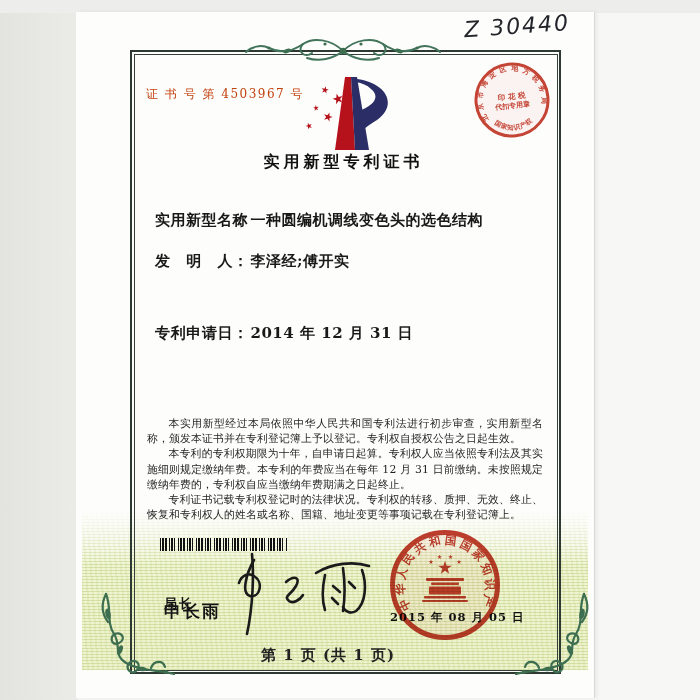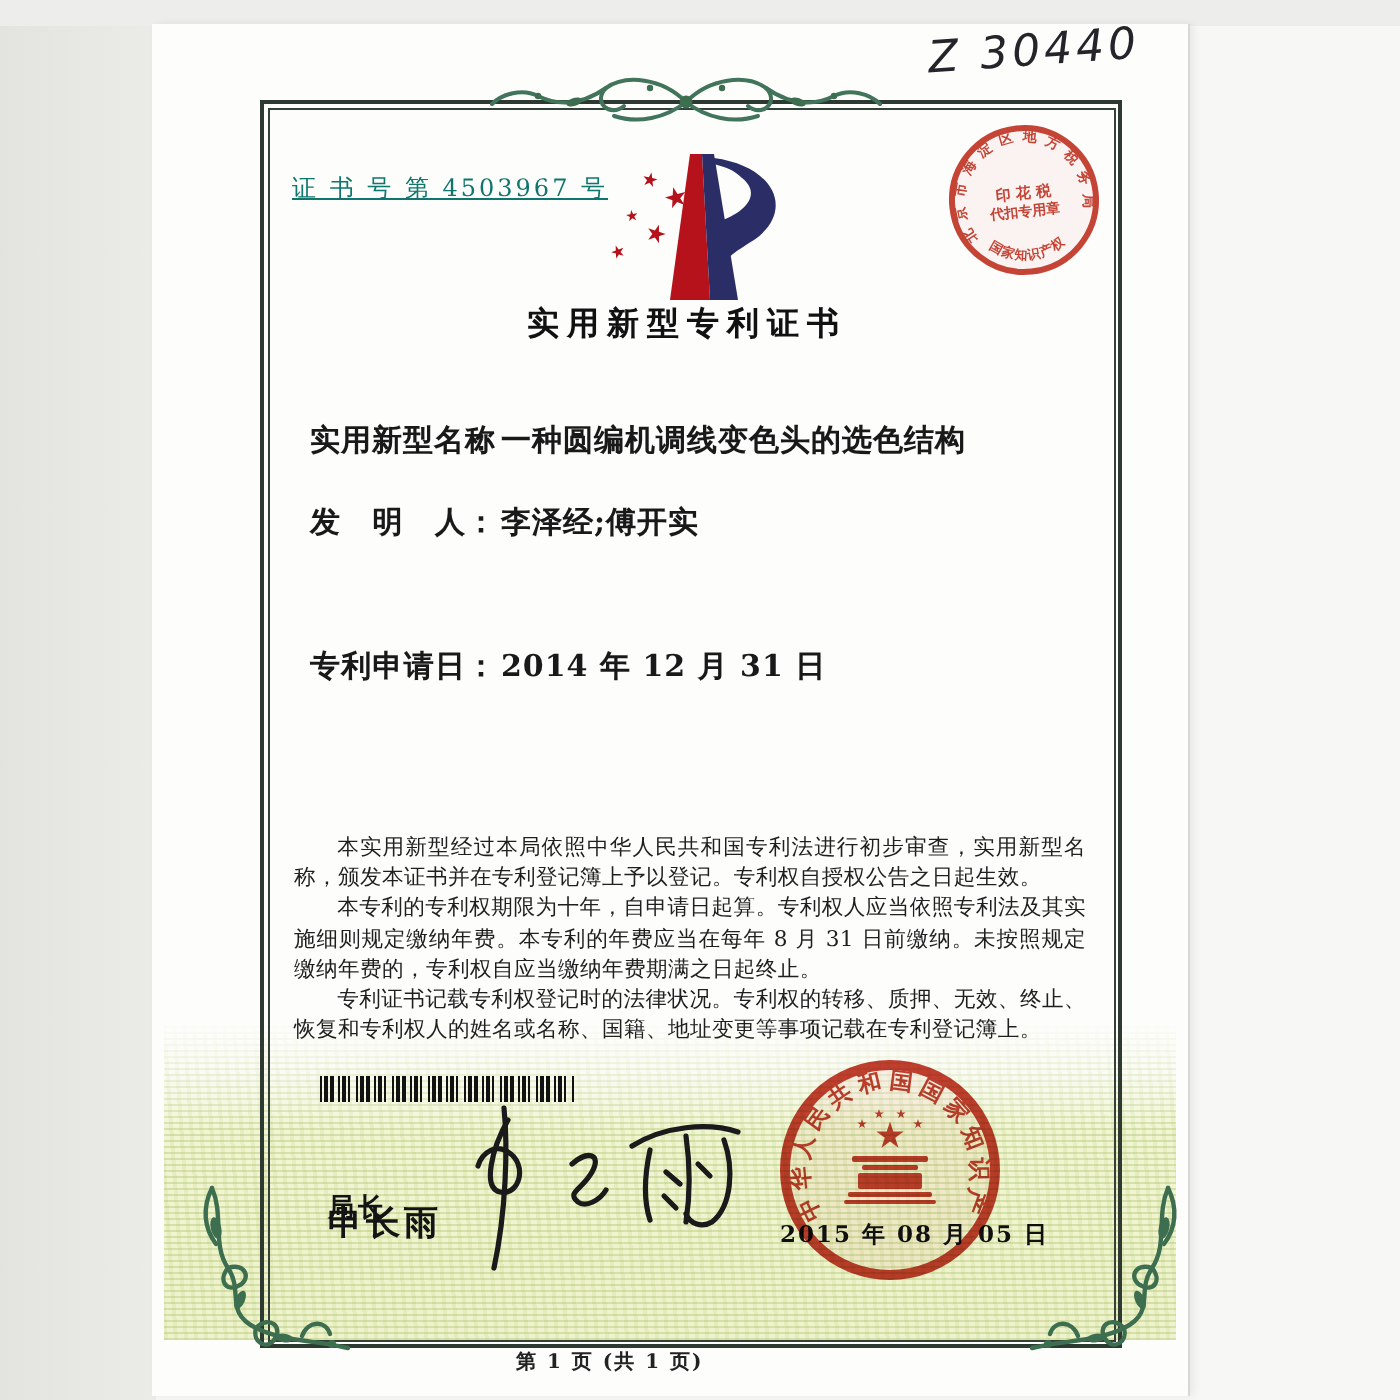--- a/index.html
+++ b/index.html
@@ -13,40 +13,40 @@
   .guilloche{position:absolute;left:6px;top:498px;width:506px;height:160px;z-index:1;
     background:
       repeating-linear-gradient(0deg, rgba(168,194,105,.38) 0 1px, rgba(0,0,0,0) 1px 3px),
       repeating-linear-gradient(86deg, rgba(186,208,126,.20) 0 2px, rgba(0,0,0,0) 2px 5px),
       linear-gradient(to bottom, rgba(240,244,208,0) 0, rgba(240,244,208,.95) 55px, #eff3cd 120px);
     -webkit-mask-image:linear-gradient(to bottom, transparent 0, #000 55px);
     mask-image:linear-gradient(to bottom, transparent 0, #000 55px);}
   .handwritten{position:absolute;left:388px;top:0px;width:150px;z-index:3;color:#23252a;
     font-family:"DejaVu Sans",sans-serif;font-style:italic;font-size:22px;letter-spacing:2px;
     transform:rotate(-4deg);}
-  .certno{position:absolute;left:70px;top:74px;font-size:12px;color:#0f766e;letter-spacing:1.5px;z-index:3;white-space:nowrap;text-decoration:underline;}
+  .certno{position:absolute;left:70px;top:74px;font-size:12px;color:#c2410c;letter-spacing:1.5px;z-index:3;white-space:nowrap;}
   .logo{position:absolute;left:222px;top:62px;z-index:3;}
   .title{position:absolute;left:54px;top:140px;width:427px;text-align:center;z-index:3;
     font-size:16px;font-weight:bold;letter-spacing:4px;color:#111;}
   .row{position:absolute;left:79px;z-index:3;font-size:15px;font-weight:bold;color:#191919;white-space:nowrap;letter-spacing:.5px;}
   .row .lbl{display:inline-block;width:78px;text-align:justify;text-align-last:justify;}
   .row .sep{display:inline-block;margin-right:2px;}
   .paras{position:absolute;left:71px;top:404px;width:396px;z-index:3;}
   .paras p{margin:0;font-size:10.8px;line-height:15.2px;color:#1f1f1f;text-align:justify;text-indent:2em;letter-spacing:.2px;}
   .barcode{position:absolute;left:84px;top:526px;width:128px;height:13px;z-index:3;
     background:
       repeating-linear-gradient(90deg,#111 0 1px,transparent 1px 2px,#111 2px 4px,transparent 4px 5px,#111 5px 6px,transparent 6px 9px),
       repeating-linear-gradient(90deg,#111 0 1px,transparent 1px 6px);}
   .comm-label{position:absolute;left:88px;top:583px;font-size:13px;font-weight:bold;color:#141414;z-index:3;letter-spacing:2px;}
   .comm-name{position:absolute;left:88px;top:588px;font-size:17px;font-weight:bold;color:#141414;z-index:3;letter-spacing:2px;}
   .signature{position:absolute;left:148px;top:536px;z-index:4;}
   .grant-date{position:absolute;left:314px;top:598px;font-size:11.5px;font-weight:bold;color:#101010;z-index:3;letter-spacing:1px;white-space:nowrap;}
   .big-seal{position:absolute;left:312px;top:516px;z-index:4;mix-blend-mode:multiply;opacity:.93;}
   .tax-seal{position:absolute;left:396px;top:48px;z-index:4;mix-blend-mode:multiply;opacity:.9;transform:rotate(-6deg);}
-  .footer{position:absolute;left:182px;top:662px;width:140px;text-align:left;font-size:10px;font-weight:bold;color:#222;z-index:3;letter-spacing:1px;}
+  .footer{position:absolute;left:182px;top:634px;width:140px;text-align:center;font-size:15px;font-weight:bold;color:#222;z-index:3;letter-spacing:1px;}
   .orn-top{position:absolute;left:167px;top:23px;z-index:3;}
   .orn-bl{position:absolute;left:20px;top:580px;z-index:3;}
   .orn-br{position:absolute;left:438px;top:580px;z-index:3;transform:scaleX(-1);}
   svg text{font-family:"DejaVu Serif","Liberation Serif",serif;}
 </style>
 </head>
 <body>
 
 <svg width="0" height="0" style="position:absolute" aria-hidden="true">
   <defs>
@@ -123,21 +123,21 @@
     </div>
     <div class="row" style="top:240px">
       <span class="lbl">发明人</span><span class="sep">：</span><span>李泽经;傅开实</span>
     </div>
     <div class="row" style="top:312px">
       <span class="lbl">专利申请日</span><span class="sep">：</span><span>2014 年 12 月 31 日</span>
     </div>
 
     <div class="paras">
       <p>本实用新型经过本局依照中华人民共和国专利法进行初步审查，实用新型名称，颁发本证书并在专利登记簿上予以登记。专利权自授权公告之日起生效。</p>
-      <p>本专利的专利权期限为十年，自申请日起算。专利权人应当依照专利法及其实施细则规定缴纳年费。本专利的年费应当在每年 8 月 31 日前缴纳。未按照规定缴纳年费的，专利权自应当缴纳年费期满之日起终止。</p>
+      <p>本专利的专利权期限为十年，自申请日起算。专利权人应当依照专利法及其实施细则规定缴纳年费。本专利的年费应当在每年 12 月 31 日前缴纳。未按照规定缴纳年费的，专利权自应当缴纳年费期满之日起终止。</p>
       <p>专利证书记载专利权登记时的法律状况。专利权的转移、质押、无效、终止、恢复和专利权人的姓名或名称、国籍、地址变更等事项记载在专利登记簿上。</p>
     </div>
 
     <div class="barcode"></div>
 
     <div class="comm-label">局长</div>
     <div class="comm-name">申长雨</div>
 
     <svg class="signature" width="160" height="92" viewBox="0 0 160 92">
       <g stroke="#1a1a1a" stroke-width="2.6" fill="none" stroke-linecap="round" stroke-linejoin="round">

